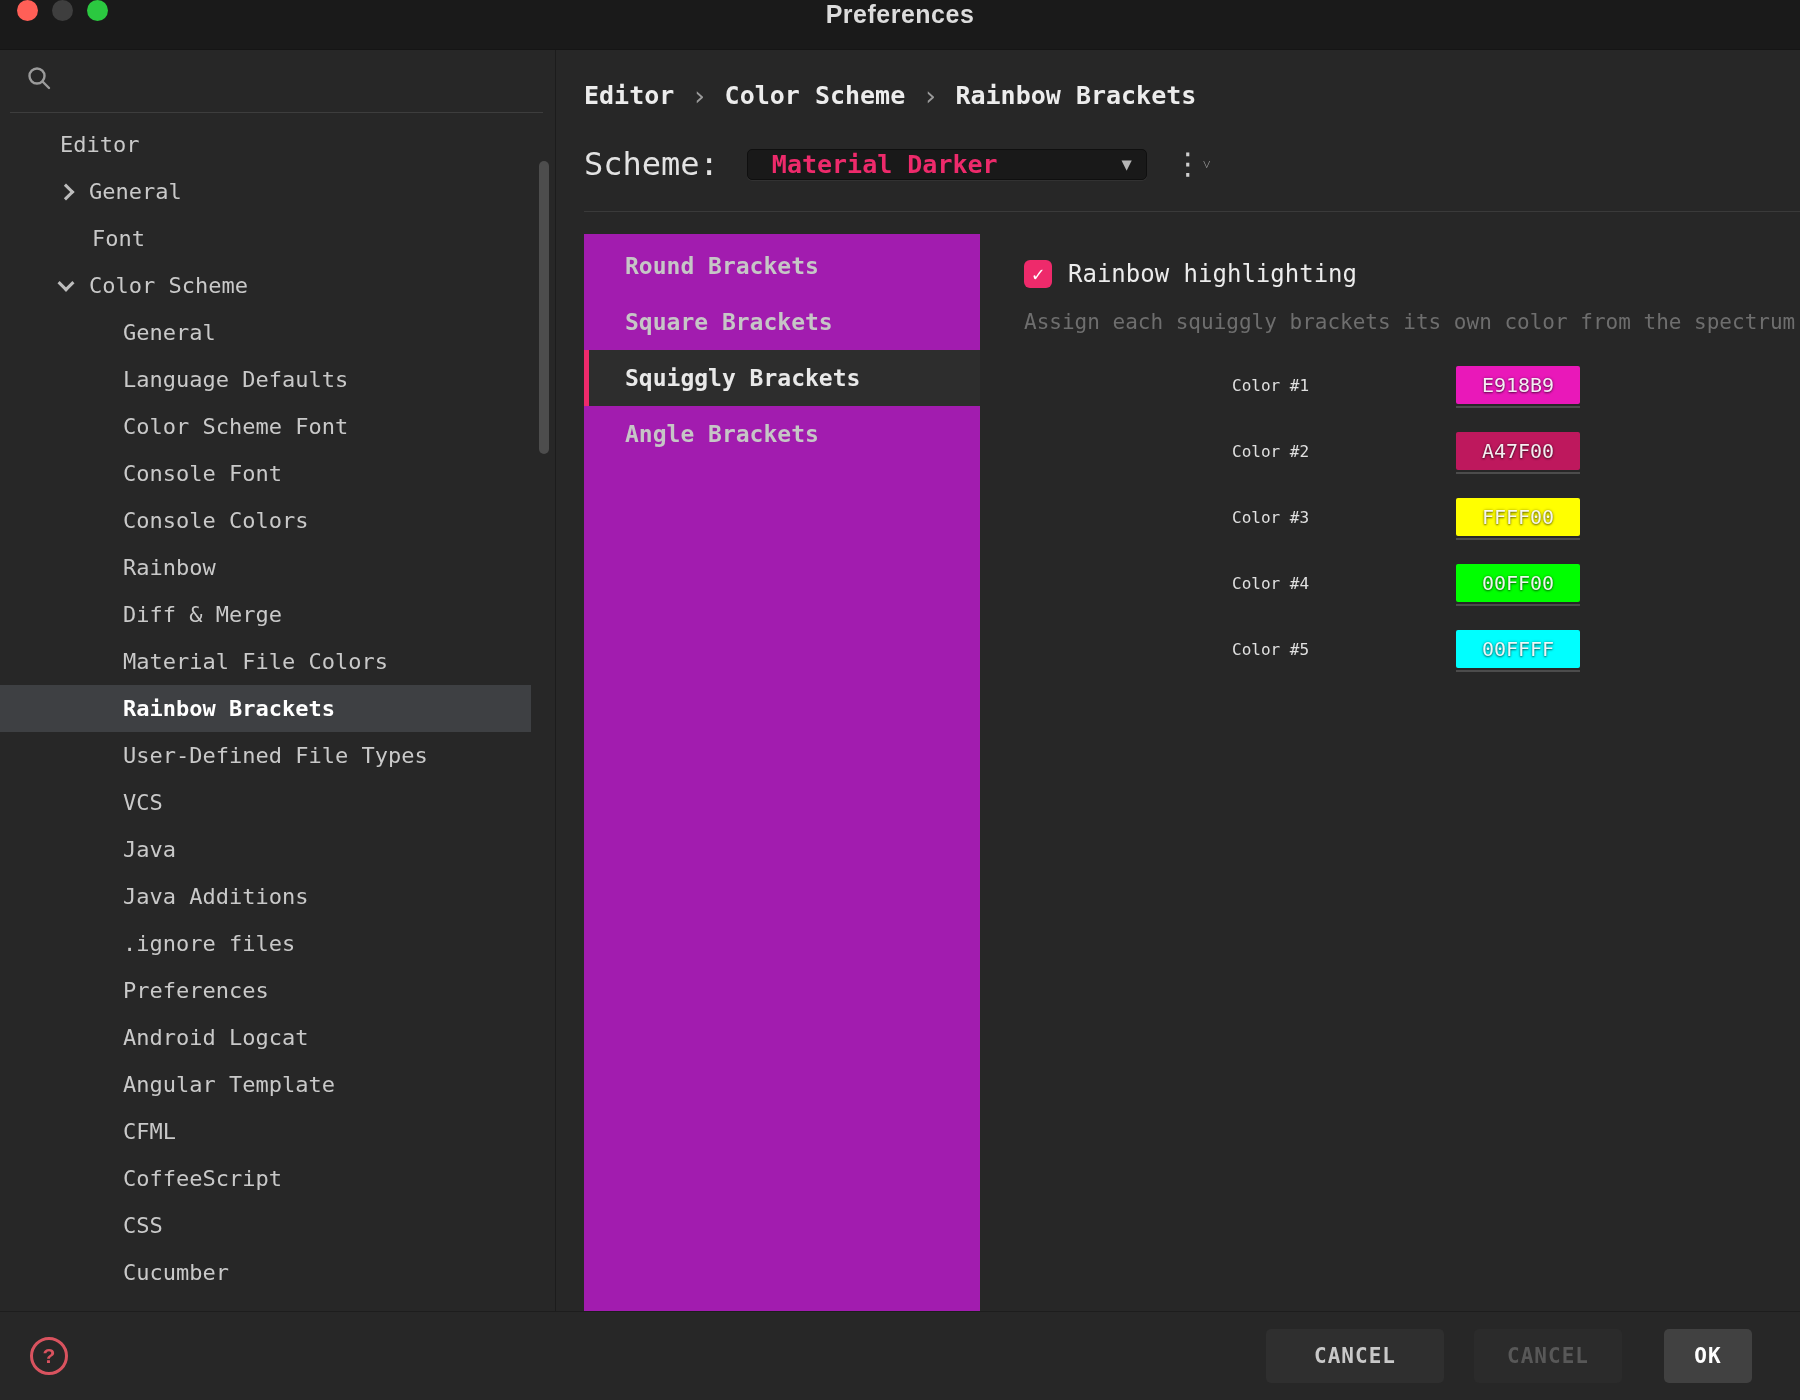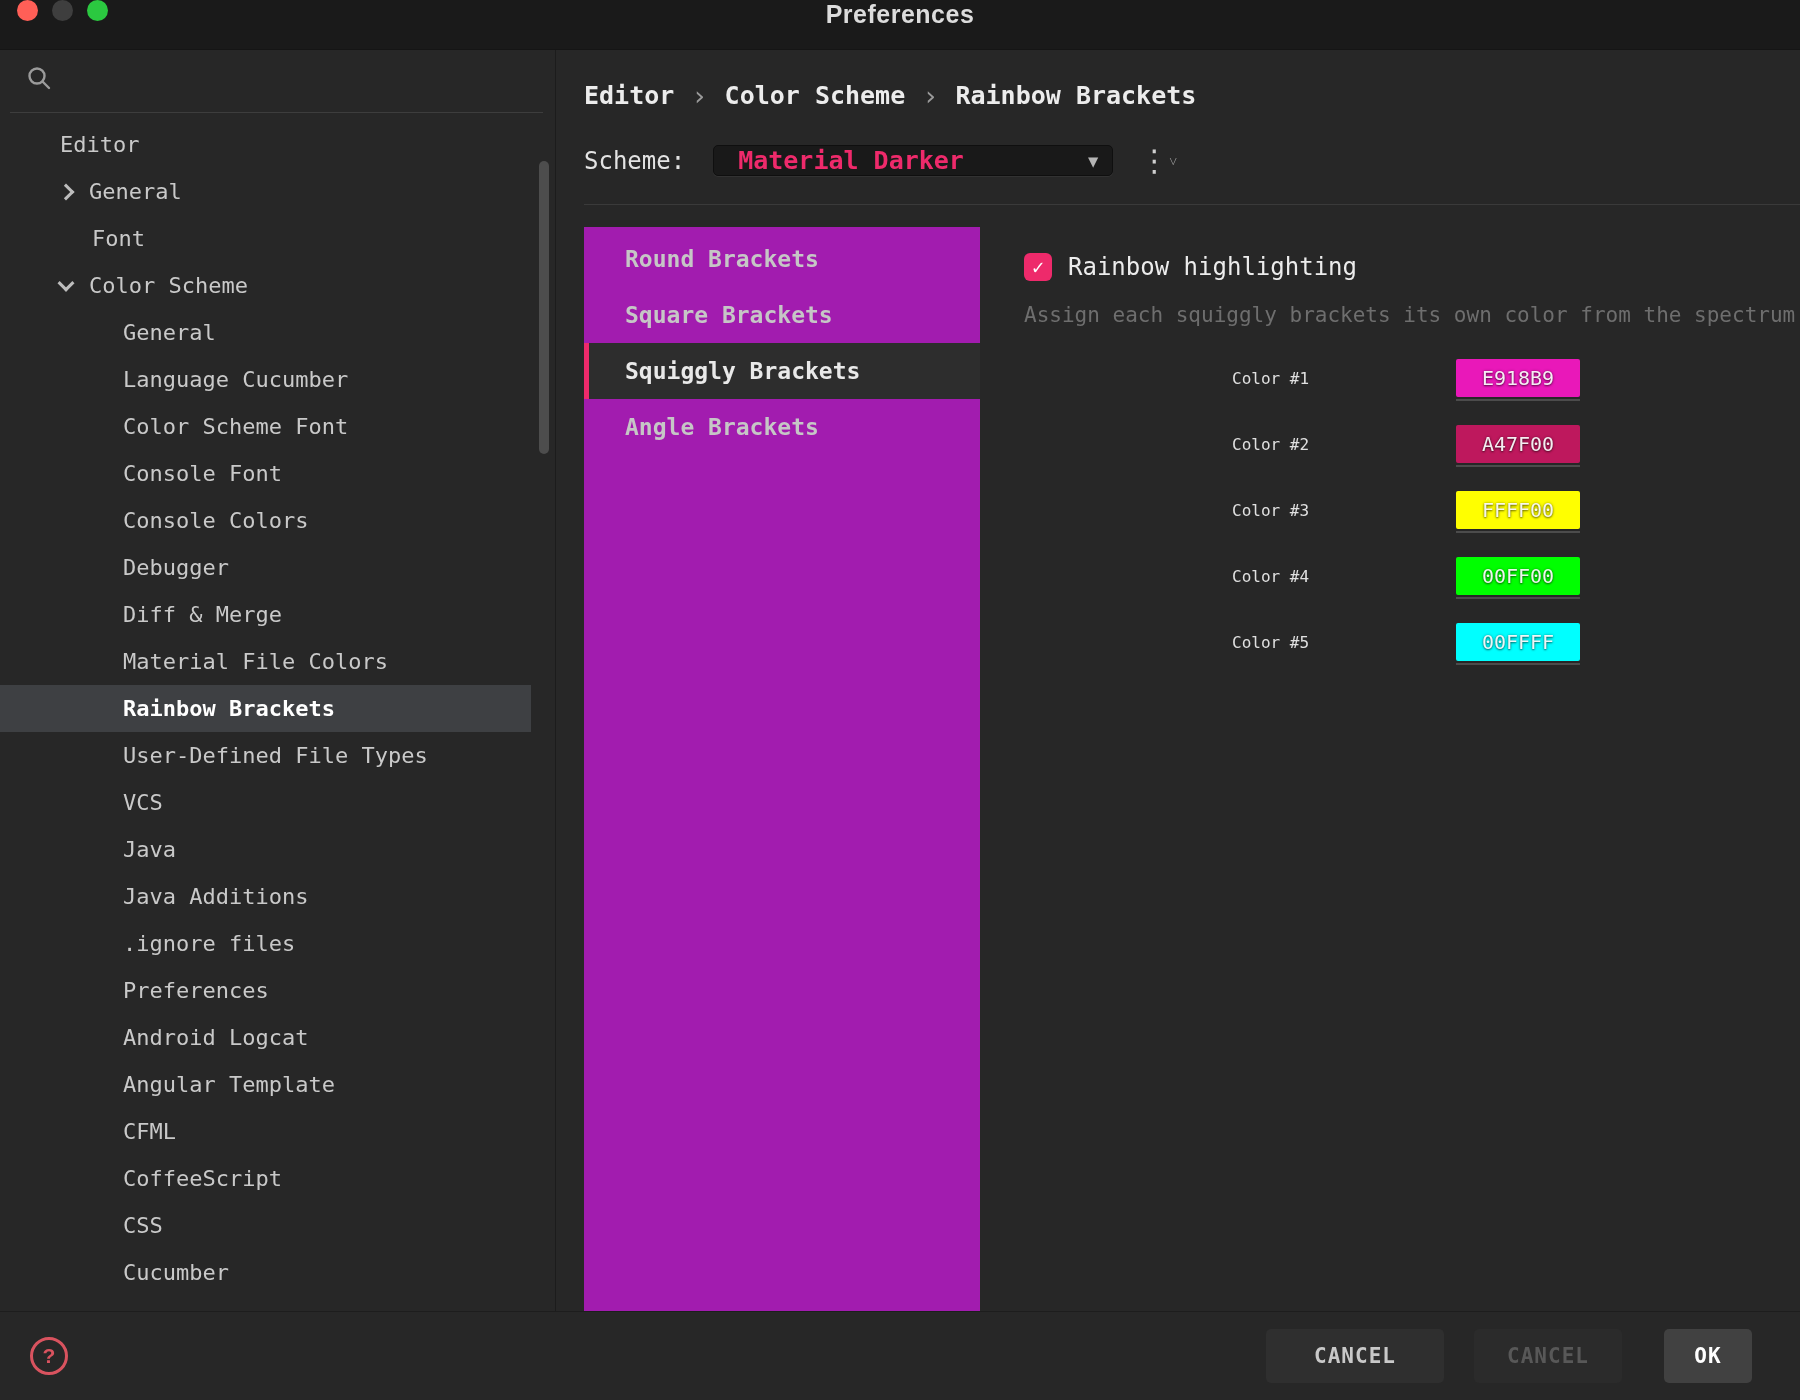--- a/index.html
+++ b/index.html
@@ -49,21 +49,21 @@
   .chev.right { transform: rotate(-45deg); }
   .chev.down  { transform: rotate(45deg) translate(-2px,-2px); }
   .scrollbar-thumb { position: absolute; right: 6px; top: 111px; width: 10px; height: 293px; background: #4d4d4d; border-radius: 5px; }
 
   
   .main { flex: 1 1 auto; display: flex; flex-direction: column; padding: 30px 0 0 28px; min-width: 0; }
   .breadcrumb { display: flex; align-items: center; gap: 17px; font-size: 25px; font-weight: bold; color: #ececec; }
   .bc-sep { color: #9a9a9a; font-weight: normal; font-size: 27px; }
 
   .scheme-row { margin-top: 34px; display: flex; align-items: center; }
-  .scheme-label { font-size: 24px; color: #e3e3e3; }
+  .scheme-label { font-size: 32px; color: #e3e3e3; }
   .dropdown {
     margin-left: 28px; width: 400px; height: 31px; background: #191919;
     border: 1px solid #0f0f0f; border-radius: 5px;
     display: flex; align-items: center; padding: 0 14px 0 24px;
     box-shadow: 0 1px 0 rgba(255,255,255,0.05);
   }
   .dropdown-value { flex: 1; color: var(--accent); font-weight: bold; font-size: 25px; }
   .dropdown-caret { color: #b5b5b5; font-size: 17px; }
   .kebab { margin-left: 26px; color: #cfcfcf; font-size: 30px; line-height: 30px; width: 34px; text-align: center; cursor: default; }
   .kebab small { font-size: 14px; color: #9a9a9a; vertical-align: bottom; }
@@ -155,33 +155,33 @@
             <span class="tree-label">Font</span>
           </div>
           <div class="tree-row indent-1 has-chevron">
             <span class="chev down"></span>
             <span class="tree-label">Color Scheme</span>
           </div>
           <div class="tree-row indent-2">
             <span class="tree-label">General</span>
           </div>
           <div class="tree-row indent-2">
-            <span class="tree-label">Language Cucumber</span>
+            <span class="tree-label">Language Defaults</span>
           </div>
           <div class="tree-row indent-2">
             <span class="tree-label">Color Scheme Font</span>
           </div>
           <div class="tree-row indent-2">
             <span class="tree-label">Console Font</span>
           </div>
           <div class="tree-row indent-2">
             <span class="tree-label">Console Colors</span>
           </div>
           <div class="tree-row indent-2">
-            <span class="tree-label">Debugger</span>
+            <span class="tree-label">Rainbow</span>
           </div>
           <div class="tree-row indent-2">
             <span class="tree-label">Diff &amp; Merge</span>
           </div>
           <div class="tree-row indent-2">
             <span class="tree-label">Material File Colors</span>
           </div>
           <div class="tree-row indent-2 selected">
             <span class="tree-label">Rainbow Brackets</span>
           </div>

